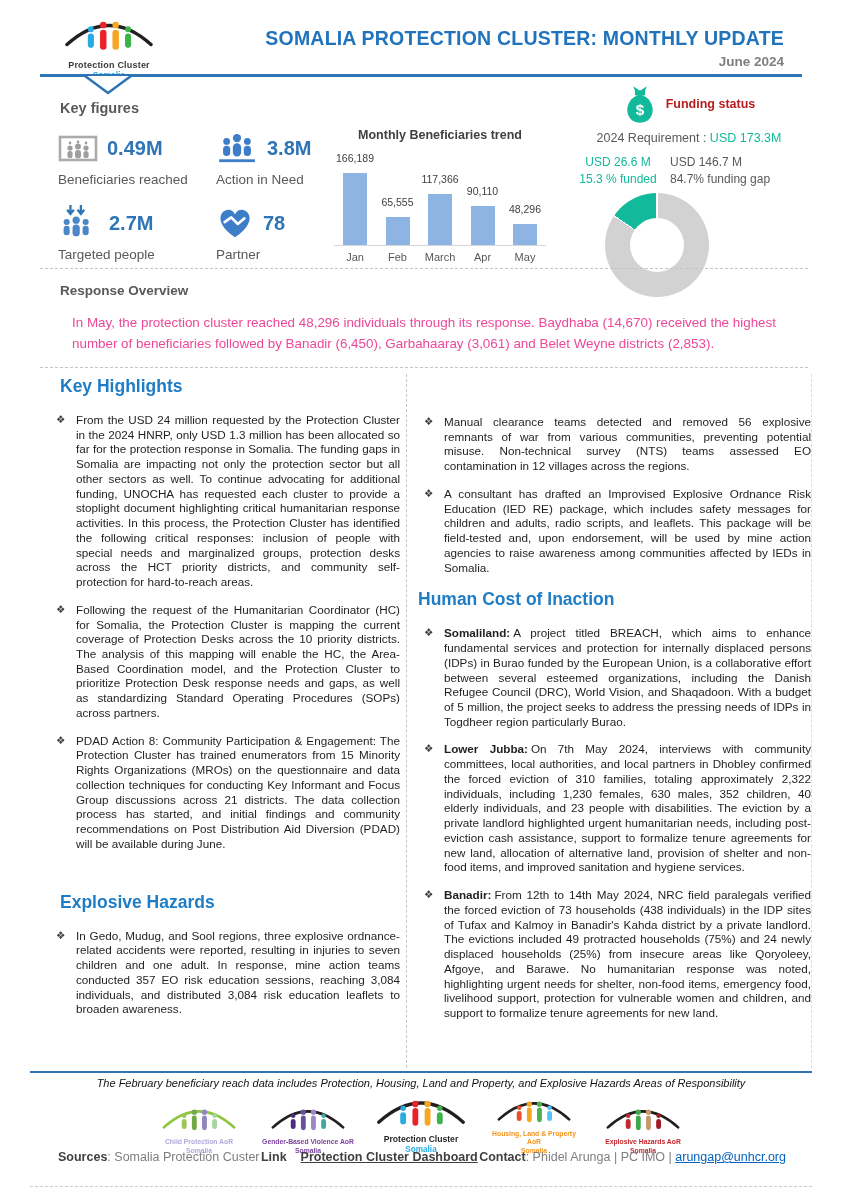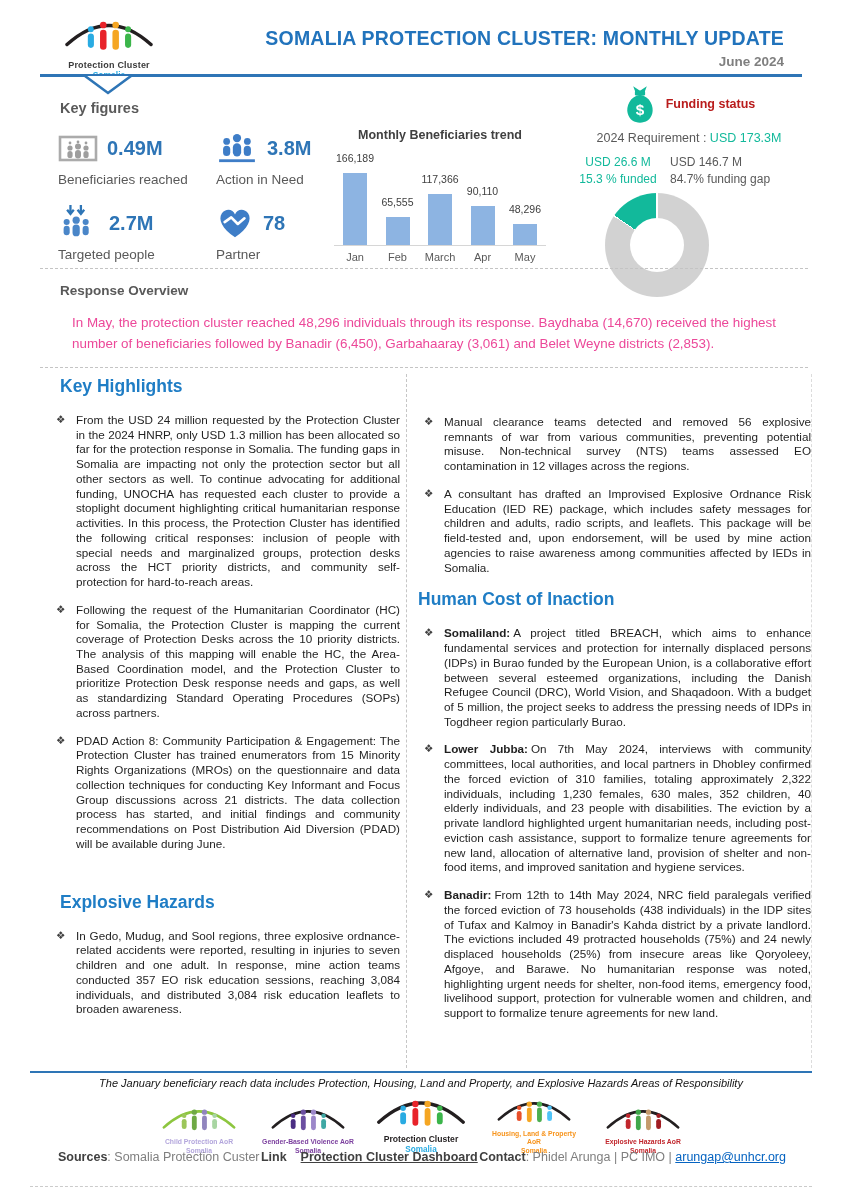--- a/index.html
+++ b/index.html
@@ -271,21 +271,21 @@
       <div class="sec-heading">Human Cost of Inaction</div>
       <ul class="bullets">
         <li><b class="lead">Somaliland:</b><span>A project titled BREACH, which aims to enhance fundamental services and protection for internally displaced persons (IDPs) in Burao funded by the European Union, is a collaborative effort between several esteemed organizations, including the Danish Refugee Council (DRC), World Vision, and Shaqadoon. With a budget of 5 million, the project seeks to address the pressing needs of IDPs in Togdheer region particularly Burao.</span></li>
         <li><b class="lead">Lower Jubba:</b><span>On 7th May 2024, interviews with community committees, local authorities, and local partners in Dhobley confirmed the forced eviction of 310 families, totaling approximately 2,322 individuals, including 1,230 females, 630 males, 352 children, 40 elderly individuals, and 23 people with disabilities. The eviction by a private landlord highlighted urgent humanitarian needs, including post-eviction cash assistance, support to formalize tenure agreements for new land, allocation of alternative land, provision of shelter and non-food items, and improved sanitation and hygiene services.</span></li>
         <li><b class="lead">Banadir:</b><span>From 12th to 14th May 2024, NRC field paralegals verified the forced eviction of 73 households (438 individuals) in the IDP sites of Tufax and Kalmoy in Banadir's Kahda district by a private landlord. The evictions included 49 protracted households (75%) and 24 newly displaced households (25%) from insecure areas like Qoryoleey, Afgoye, and Barawe. No humanitarian response was noted, highlighting urgent needs for shelter, non-food items, emergency food, livelihood support, protection for vulnerable women and children, and support to formalize tenure agreements for new land.</span></li>
       </ul>
     </div>
   </div>
 
   <div class="footer-rule"></div>
-  <div class="footer-note">The January beneficiary reach data includes Protection, Housing, Land and Property, and Explosive Hazards Areas of Responsibility</div>
+  <div class="footer-note">The February beneficiary reach data includes Protection, Housing, Land and Property, and Explosive Hazards Areas of Responsibility</div>
   <div class="logos-row" id="logos-row">
       <div class="aor-logo"><svg viewBox="0 0 100 40" width="78" height="32">
           <path d="M5 32 Q50 -9 95 32" fill="none" stroke="#8dc63f" stroke-width="3.4" stroke-linecap="round"></path>
           <circle cx="31" cy="17" r="2.9" fill="#9cc65a"></circle>
           <rect x="27.9" y="21.2" width="6.2" height="13" rx="3.1" fill="#9cc65a"></rect>
           <circle cx="44" cy="12.5" r="3.4" fill="#6fa945"></circle>
           <rect x="40.9" y="16.7" width="6.2" height="19" rx="3.1" fill="#6fa945"></rect>
           <circle cx="57" cy="12.5" r="3.4" fill="#9185be"></circle>
           <rect x="53.9" y="16.7" width="6.2" height="19" rx="3.1" fill="#9185be"></rect>
           <circle cx="70" cy="17" r="2.9" fill="#a8d5a2"></circle>

